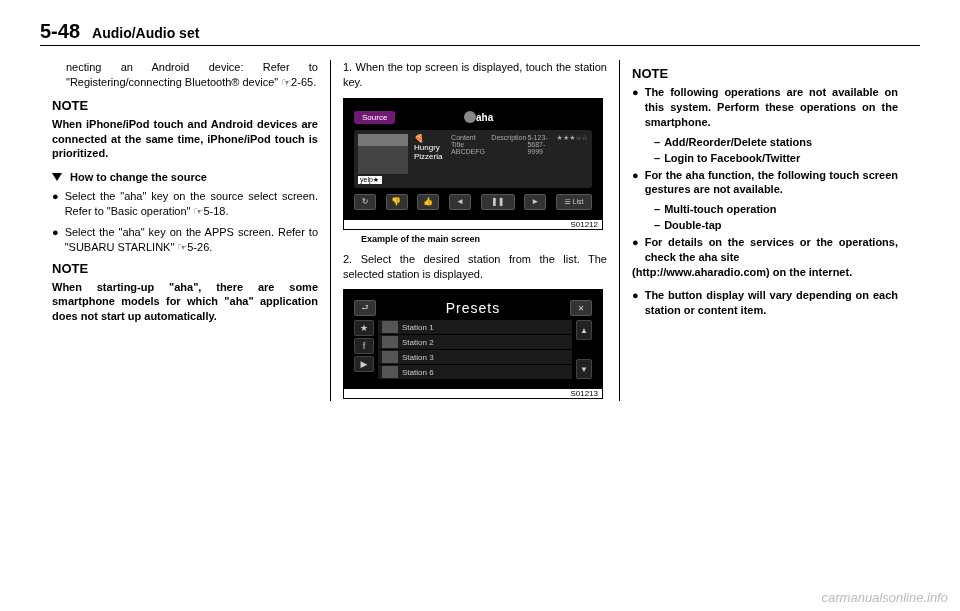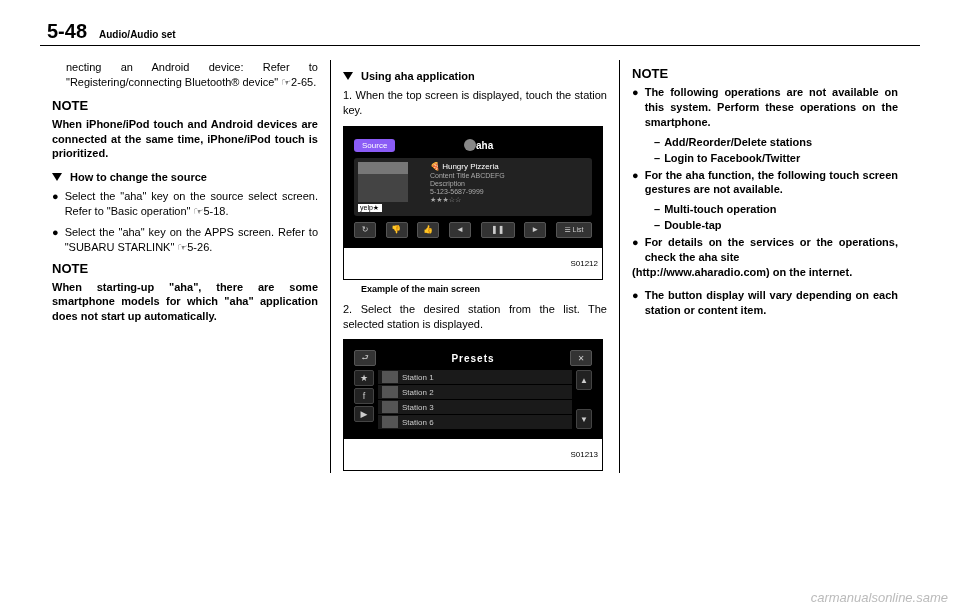--- a/index.html
+++ b/index.html
@@ -17,24 +17,23 @@
       display: flex;
       align-items: baseline;
       border-bottom: 1.5px solid #000;
       padding-bottom: 2px;
       margin-bottom: 14px;
     }
     .page-num {
       font-size: 20px;
       font-weight: bold;
       margin-right: 12px;
-      margin-left: 7px;
     }
     .section-title {
-      font-size: 10px;
+      font-size: 14px;
       font-weight: bold;
     }
     .columns {
       display: flex;
       gap: 0;
     }
     .col {
       width: 290px;
       padding: 0 12px;
     }
@@ -53,42 +52,42 @@
       margin: 4px 0 2px 0;
       font-family: Arial, sans-serif;
     }
     .fig-body1 {
       background: #000;
       padding: 12px 10px 10px 10px;
       color: #ccc;
       font-size: 8px;
     }
     .fig-topbar { display:flex; justify-content:space-between; align-items:center; margin-bottom:6px;}
-    .src-btn { background:#8b5cf6; color:#fff; padding:2px 8px; border-radius:3px; font-size:8px;}
+    .src-btn { background:#701a75; color:#fff; padding:2px 8px; border-radius:3px; font-size:8px;}
     .aha-logo { display:flex; align-items:center; gap:0; color:#fff; font-weight:bold; font-size:10px;}
     .aha-circle { width:12px; height:12px; border-radius:50%; background:#888; display:inline-block;}
     .card-row { display:flex; gap:6px; background:#222; padding:4px; border-radius:3px; margin-bottom:6px;}
     .thumb { width:50px; height:40px; background:#555; display:flex; flex-direction:column; justify-content:flex-end;}
     .thumb-top { height:12px; background:#777;}
     .thumb-mid { flex:1; background:#444;}
-    .card-info { display:flex; flex-direction:column; gap:1px; font-size:7px; color:#aaa;margin-left:16px;}
+    .card-info { display:flex; flex-direction:row; gap:1px; font-size:7px; color:#aaa;}
     .yelp { background:#fff; color:#000; font-size:7px; padding:0 2px; display:inline-block; width:24px;}
     .ctl-row { display:flex; justify-content:space-between; align-items:center; gap:2px;}
     .ctl { width:22px; height:16px; background:#333; border:1px solid #555; border-radius:2px; display:flex; align-items:center; justify-content:center; color:#ccc; font-size:8px;}
     .ctl.wide{ width:34px;}
     .list-btn{ width:36px; font-size:7px;}
-    .fig-id { text-align:right; font-size:8px; padding:11px 4px; }
+    .fig-id { text-align:right; font-size:8px; padding:0 4px; }
     .caption { font-weight:bold; font-size:9px; margin:4px 0 8px 10px;padding-left:8px;}
     .fig-body2 {
       background:#000; padding:10px; color:#ccc; font-size:8px;
     }
     .presets-top{ display:flex; justify-content:space-between; align-items:center; margin-bottom:4px;}
     .back-box{ width:22px; height:16px; background:#333; border:1px solid #555; display:flex; align-items:center; justify-content:center; border-radius:2px;}
     .close-box{ width:22px; height:16px; background:#333; border:1px solid #555; display:flex; align-items:center; justify-content:center; border-radius:2px;}
-    .presets-title{ color:#fff; font-size:10px; font-weight:bold; letter-spacing:1px;}
+    .presets-title{ color:#fff; font-size:14px; font-weight:normal; letter-spacing:1px;}
     .preset-row-wrap{ display:flex; gap:4px;}
     .side-icons{ display:flex; flex-direction:column; gap:2px; width:20px;}
     .side-ic{ width:20px; height:16px; background:#222; border:1px solid #444; border-radius:2px; display:flex; align-items:center; justify-content:center; font-size:9px;}
     .station-list{ flex:1; display:flex; flex-direction:column; gap:1px;}
     .station{ display:flex; align-items:center; gap:4px; background:#1a1a1a; padding:1px 4px; font-size:8px;}
     .station.sel{ background:#333;}
     .st-thumb{ width:16px; height:12px; background:#555;}
     .arrows{ display:flex; flex-direction:column; justify-content:space-between; width:16px;}
     .ar{ width:16px; height:20px; background:#222; border:1px solid #444; border-radius:2px; display:flex; align-items:center; justify-content:center; font-size:8px;}
     .watermark{
@@ -122,24 +121,20 @@
     <div class="bullet-row">
       <span class="bullet-dot">●</span>
       <span>Select the "aha" key on the APPS screen. Refer to "SUBARU STARLINK" ☞5-26.</span>
     </div>
 
     <div class="note-h">NOTE</div>
     <p class="bold">When starting-up "aha", there are some smartphone models for which "aha" application does not start up automatically.</p>
   </div>
 
   <div class="col col2">
-    <div class="subhead">
-      <span class="tri"></span>
-      <span>Using aha application</span>
-    </div>
     <p>1. When the top screen is displayed, touch the station key.</p>
 
     <div class="figure">
       <div class="fig-body1">
         <div class="fig-topbar">
           <span class="src-btn">Source</span>
           <span class="aha-logo">
             <span class="aha-circle"></span>
             <span>aha</span>
           </span>
@@ -250,13 +245,13 @@
     </div>
     <p class="bold" style="margin-top:-6px;">(http://www.aharadio.com) on the internet.</p>
     <div class="bullet-row bold">
       <span class="bullet-dot">●</span>
       <span>The button display will vary depending on each station or content item.</span>
     </div>
   </div>
 
 </div>
 
-<div class="watermark">carmanualsonline.same</div>
+<div class="watermark">carmanualsonline.info</div>
 
 </body></html>

